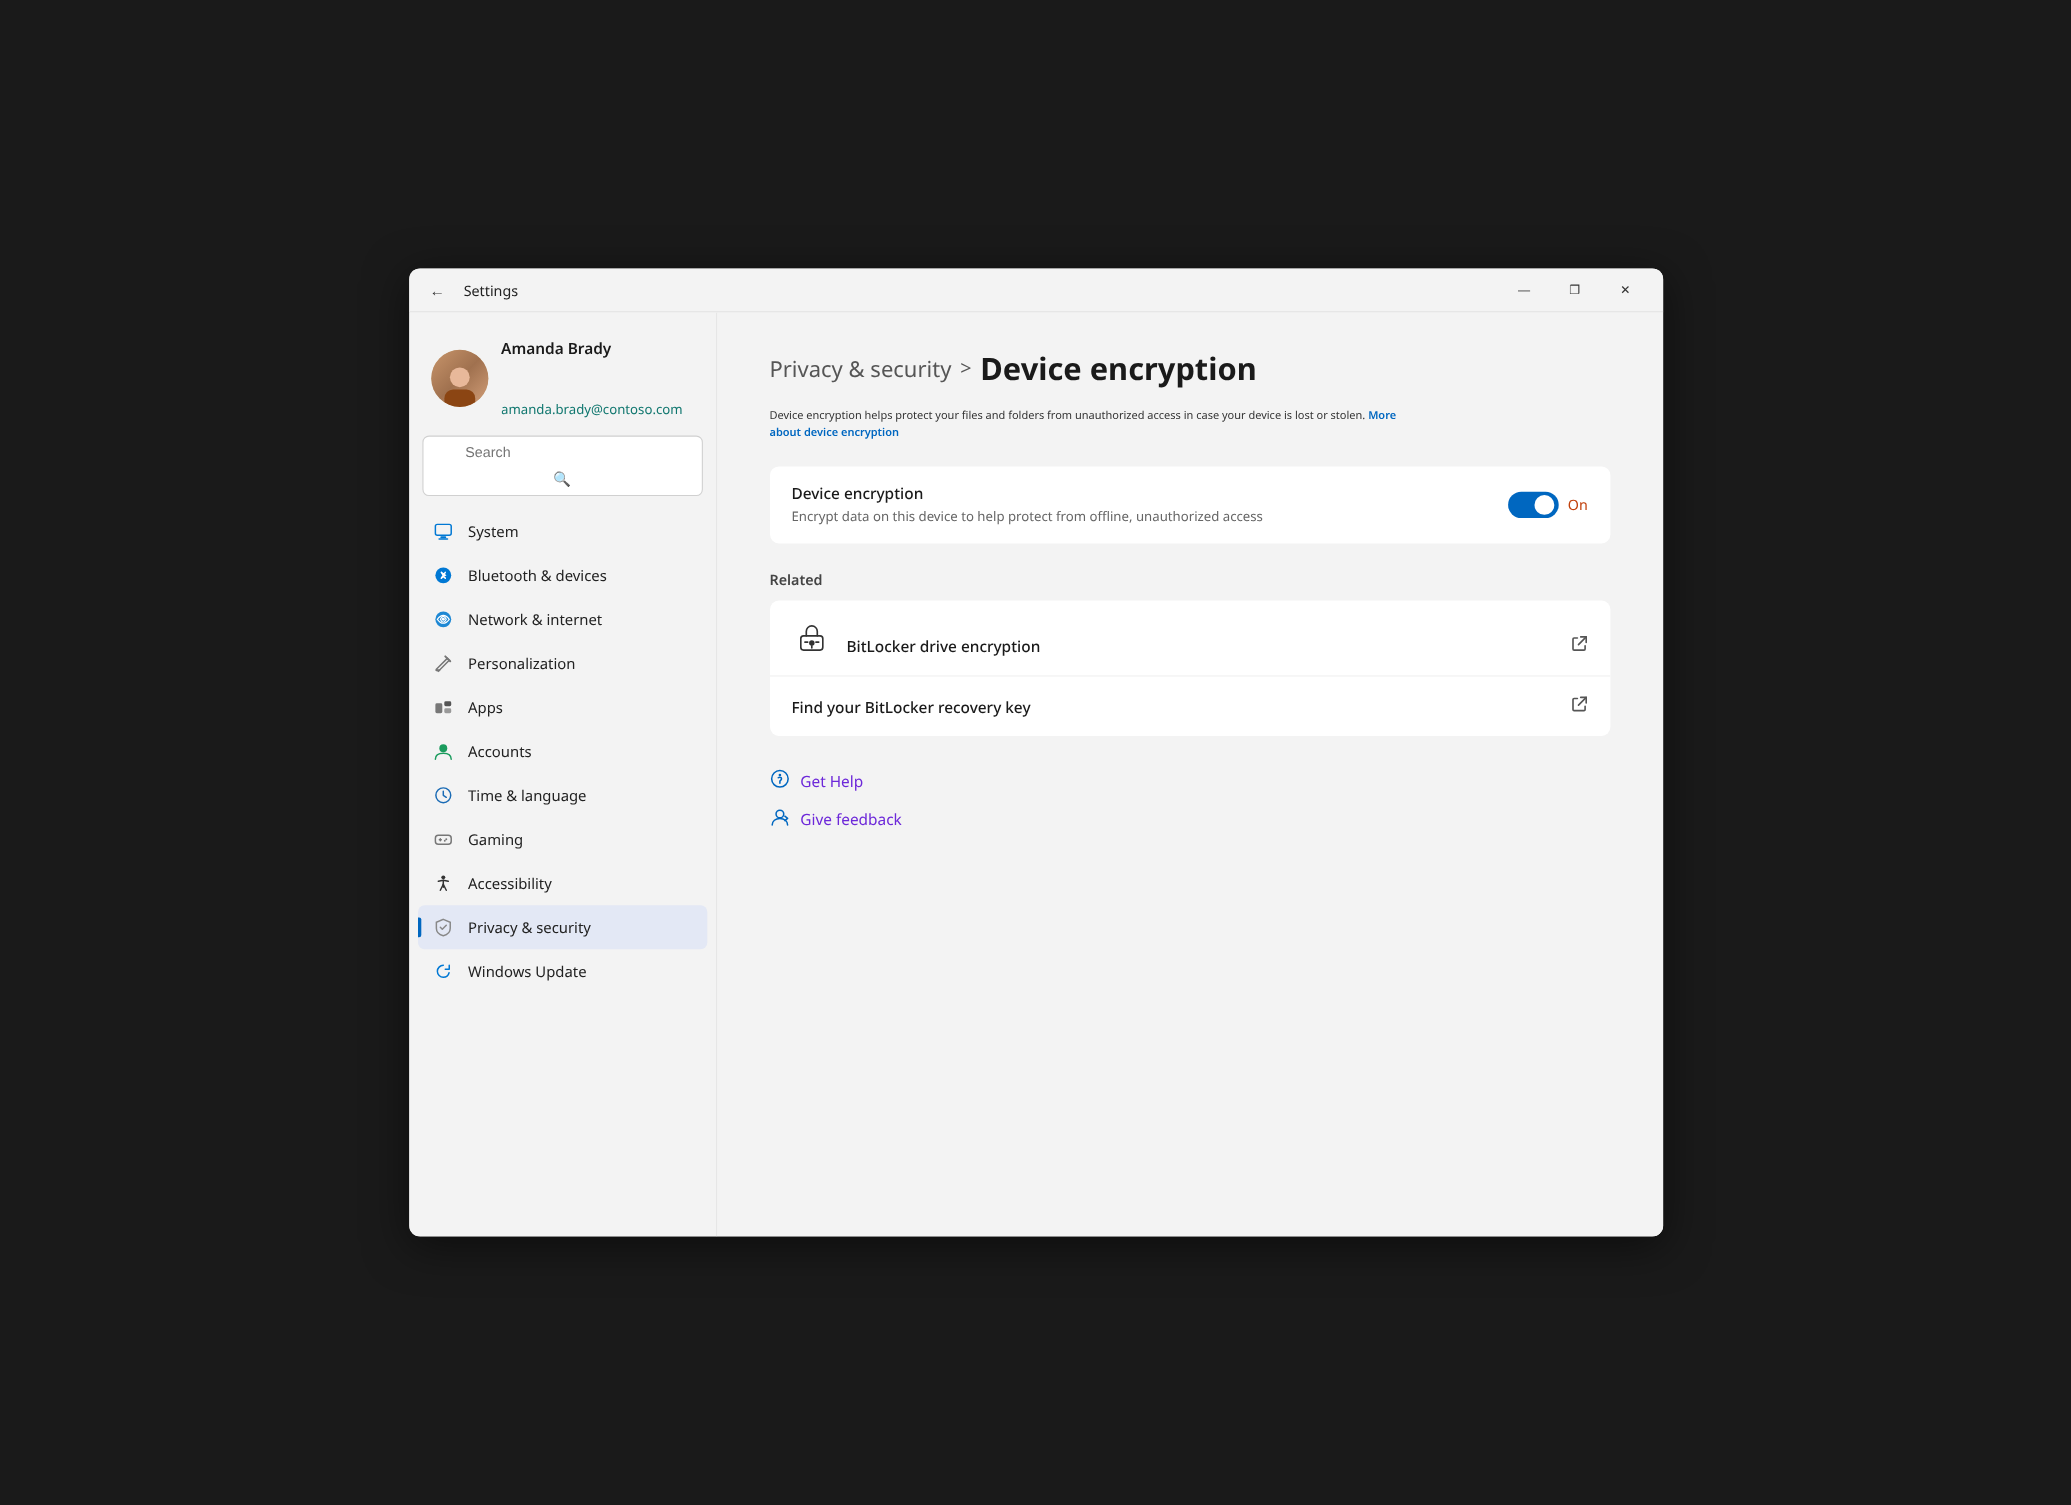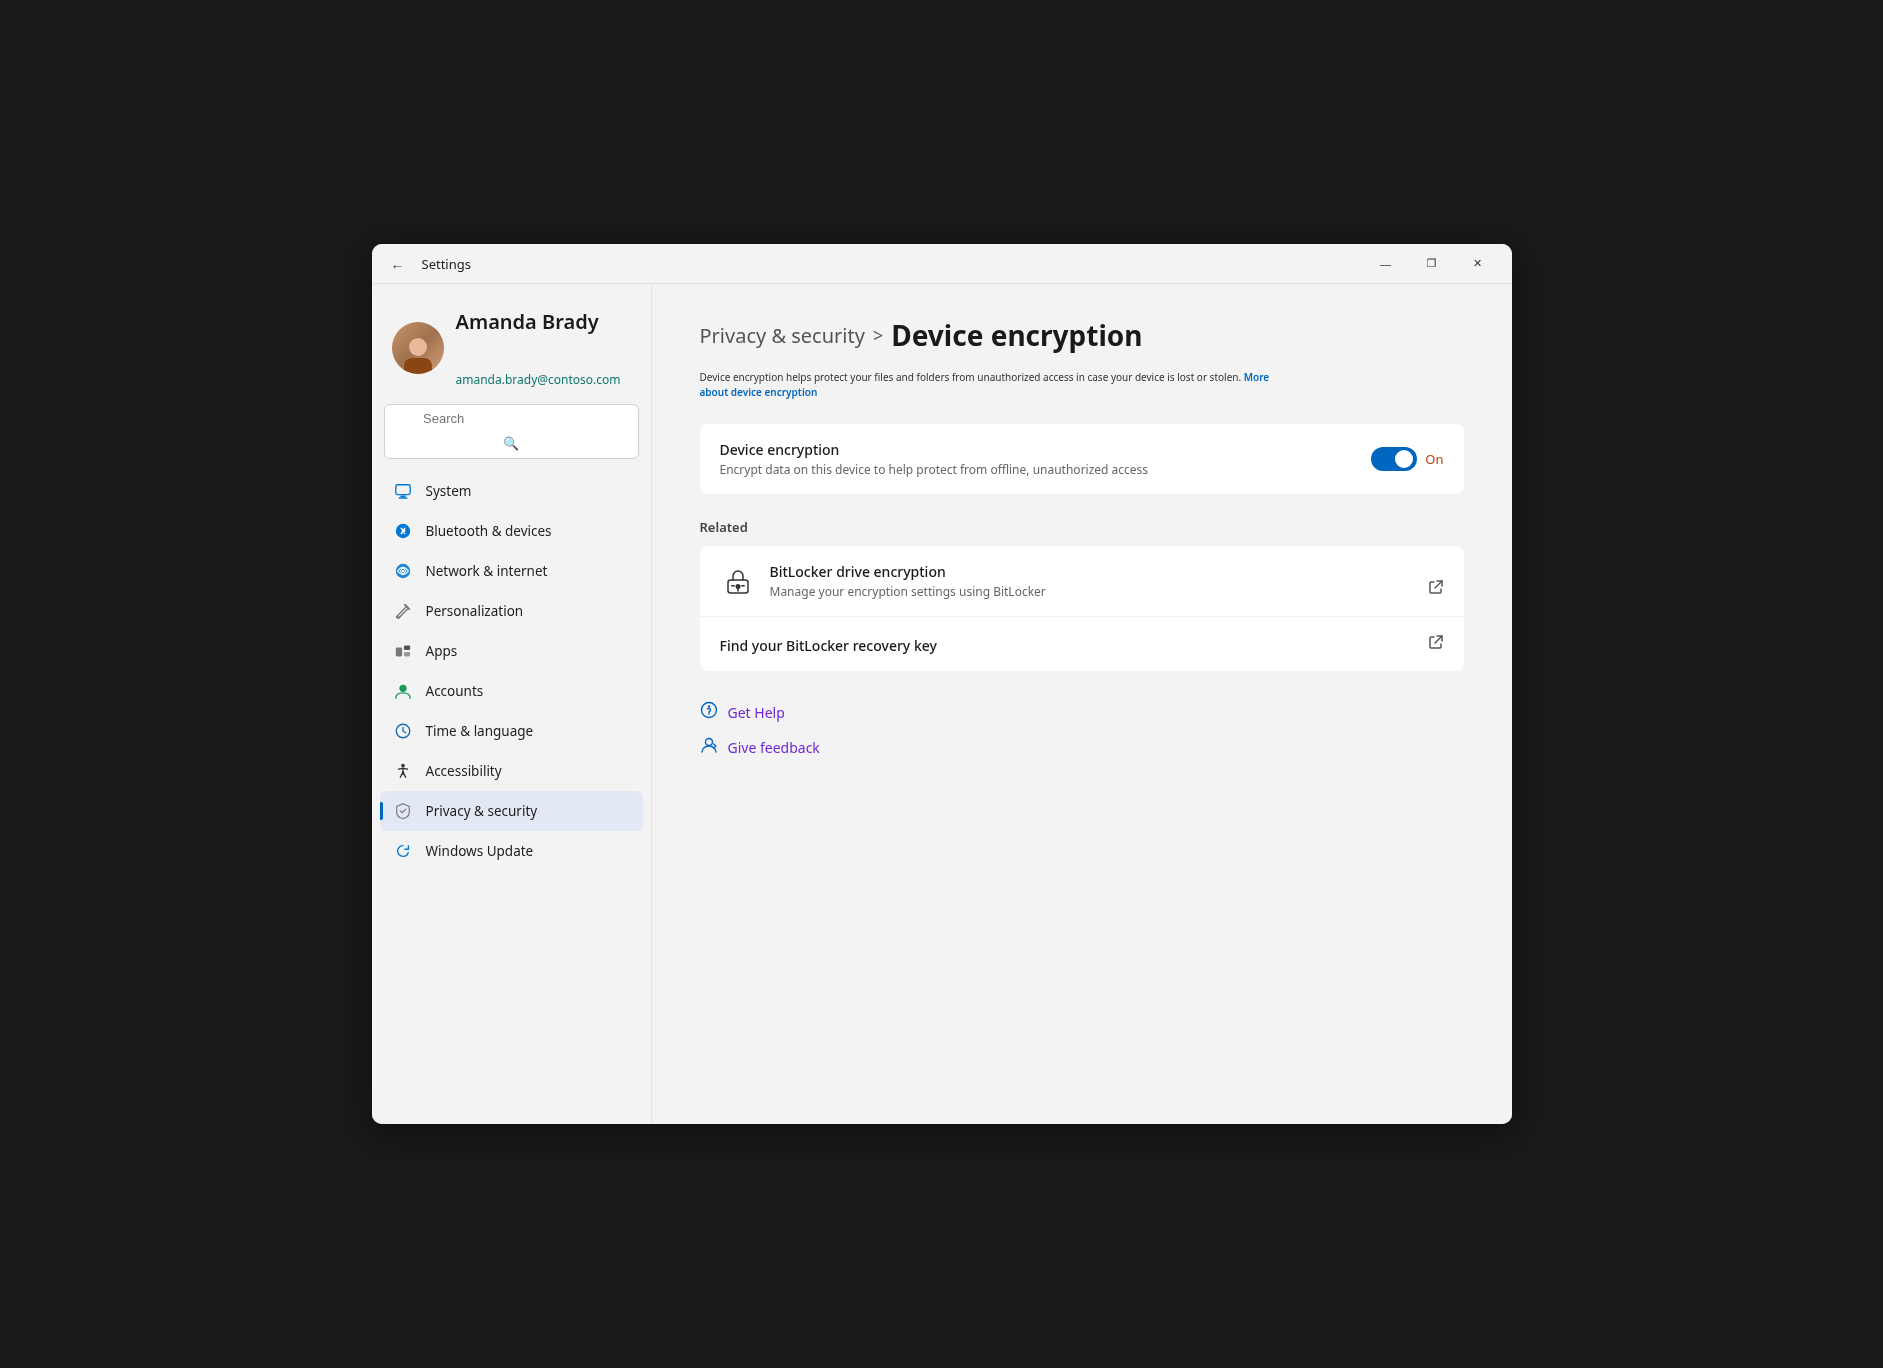--- a/index.html
+++ b/index.html
@@ -123,21 +123,21 @@
     }
     .avatar-body {
       width: 28px;
       height: 20px;
       background: #8b4513;
       border-radius: 8px 8px 0 0;
       margin: 0 auto;
     }
     .user-info { flex: 1; min-width: 0; }
     .user-name {
-      font-size: 20px;
+      font-size: 14px;
       font-weight: 600;
       color: #1a1a1a;
     }
     .user-email {
       font-size: 12px;
       color: #0f766e;
       white-space: nowrap;
       overflow: hidden;
       text-overflow: ellipsis;
       margin-top: 36px;
@@ -460,20 +460,31 @@
           <span>Accounts</span>
         </div>
         <div class="nav-item">
           <span class="nav-icon">
             <svg width="18" height="18" viewBox="0 0 20 20" fill="none">
               <circle cx="10" cy="10" r="7.5" stroke="#1a6bb5" stroke-width="1.5" fill="none"></circle>
               <path d="M10 6 L10 10 L13 12" stroke="#1a6bb5" stroke-width="1.5" stroke-linecap="round" stroke-linejoin="round"></path>
             </svg>
           </span>
           <span>Time &amp; language</span>
+        </div>
+        <div class="nav-item">
+          <span class="nav-icon">
+            <svg width="18" height="18" viewBox="0 0 20 20" fill="none">
+              <rect x="2" y="6" width="16" height="9" rx="3" stroke="#777" stroke-width="1.5" fill="none"></rect>
+              <path d="M7 9.5 L7 11.5 M6 10.5 L8 10.5" stroke="#777" stroke-width="1.5" stroke-linecap="round"></path>
+              <circle cx="13" cy="10" r="1" fill="#777"></circle>
+              <circle cx="11.5" cy="11.5" r="1" fill="#777"></circle>
+            </svg>
+          </span>
+          <span>Gaming</span>
         </div>
         <div class="nav-item">
           <span class="nav-icon">
             <svg width="18" height="18" viewBox="0 0 20 20" fill="none">
               <circle cx="10" cy="4" r="2" fill="#333"></circle>
               <path d="M5 8 L10 7 L15 8" stroke="#333" stroke-width="1.5" stroke-linecap="round"></path>
               <path d="M10 7 L10 14" stroke="#333" stroke-width="1.5" stroke-linecap="round"></path>
               <path d="M10 11 L7 17" stroke="#333" stroke-width="1.5" stroke-linecap="round"></path>
               <path d="M10 11 L13 17" stroke="#333" stroke-width="1.5" stroke-linecap="round"></path>
             </svg>
@@ -534,21 +545,20 @@
               <rect x="4" y="12" width="20" height="13" rx="2.5" stroke="#333" stroke-width="1.5" fill="none"></rect>
               <path d="M9 12 L9 8 C9 5.24 11.24 3 14 3 C16.76 3 19 5.24 19 8 L19 12" stroke="#333" stroke-width="1.5" fill="none" stroke-linecap="round"></path>
               <circle cx="14" cy="18.5" r="2.5" fill="#333"></circle>
               <line x1="14" y1="21" x2="14" y2="23" stroke="#333" stroke-width="1.5" stroke-linecap="round"></line>
               <rect x="7" y="17" width="4" height="1.5" rx="0.75" fill="#333"></rect>
               <rect x="17" y="17" width="4" height="1.5" rx="0.75" fill="#333"></rect>
             </svg>
           </div>
           <div class="related-row-info">
             <div class="related-row-title">BitLocker drive encryption</div>
-            <div class="related-row-sub">Manage your encryption settings using BitLocker</div>
           </div>
           <span class="ext-icon">
             <svg width="16" height="16" viewBox="0 0 16 16" fill="none">
               <path d="M6 3H3C2.45 3 2 3.45 2 4V13C2 13.55 2.45 14 3 14H12C12.55 14 13 13.55 13 13V10" stroke="#555" stroke-width="1.5" stroke-linecap="round"></path>
               <path d="M9 2H14V7" stroke="#555" stroke-width="1.5" stroke-linecap="round" stroke-linejoin="round"></path>
               <path d="M14 2L7 9" stroke="#555" stroke-width="1.5" stroke-linecap="round"></path>
             </svg>
           </span>
         </div>
         <div class="related-row">

